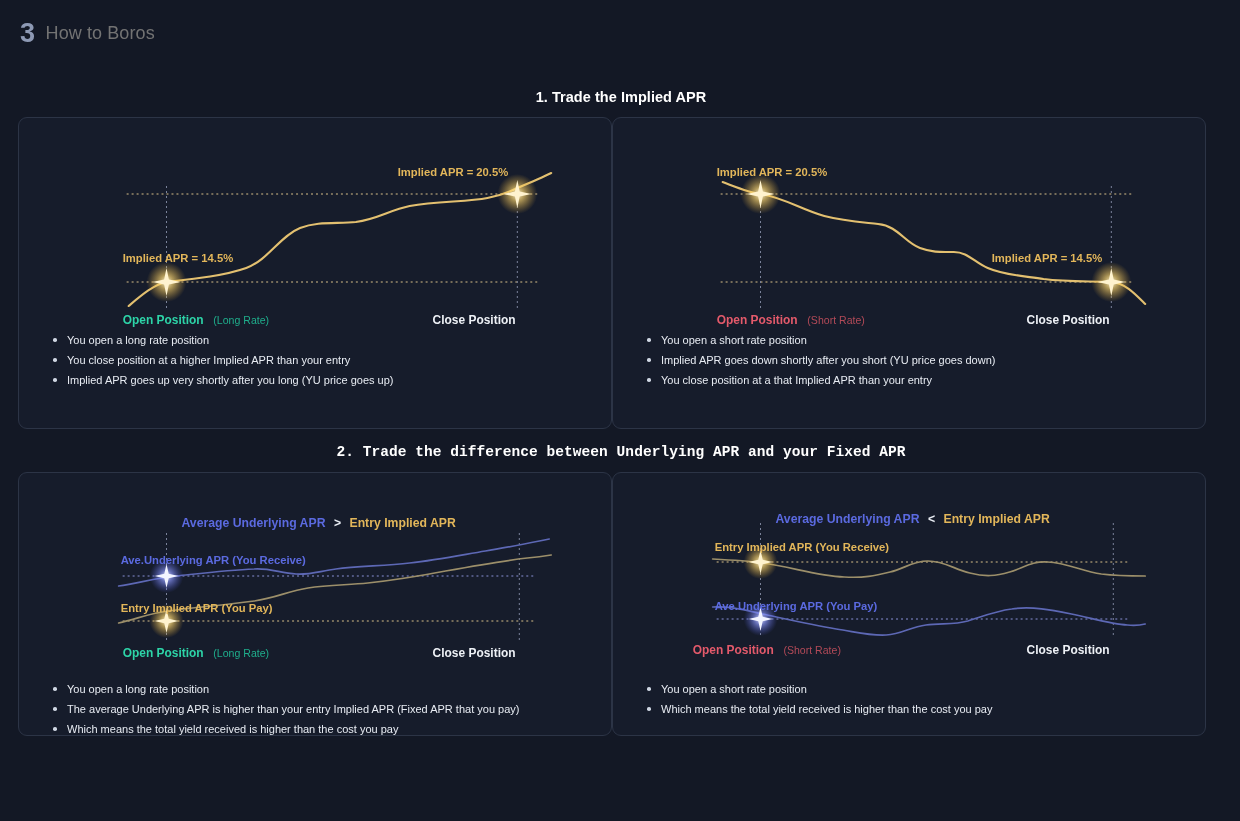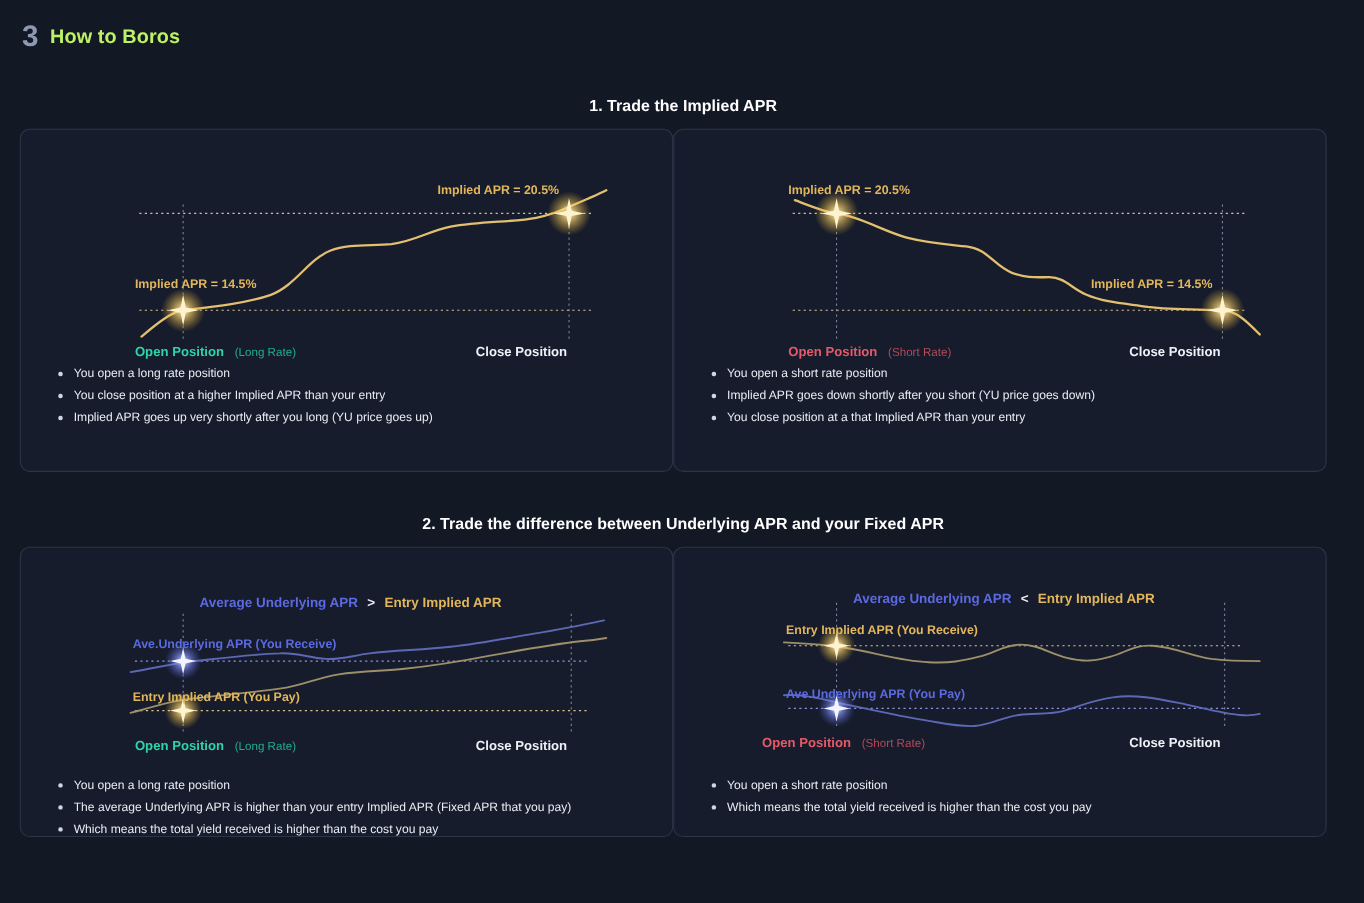--- a/index.html
+++ b/index.html
@@ -26,35 +26,35 @@
   }
   .hdr-num {
     font-size: 27px;
     font-weight: 700;
     color: #8d99b4;
     line-height: 1;
     letter-spacing: -0.5px;
   }
   .hdr-title {
     font-size: 18px;
-    font-weight: 700;
-    color: #bef264;
+    font-weight: 400;
+    color: #737373;
     letter-spacing: 0.1px;
   }
 
   
   .sec-title {
     font-size: 14.5px;
     font-weight: 700;
     color: #ffffff;
     margin: 37px 0 12px 2px;
     letter-spacing: 0.05px;
     text-align: center;
   }
-  .sec-title.second { margin-top: 40px; }
+  .sec-title.second { margin-top: 15px; font-family: Liberation Mono, monospace; }
 
   
   .grid {
     display: grid;
     grid-template-columns: 594px 594px;
   }
   .card {
     background: #161c2b;
     border: 1px solid #2c3446;
     border-radius: 9px;

